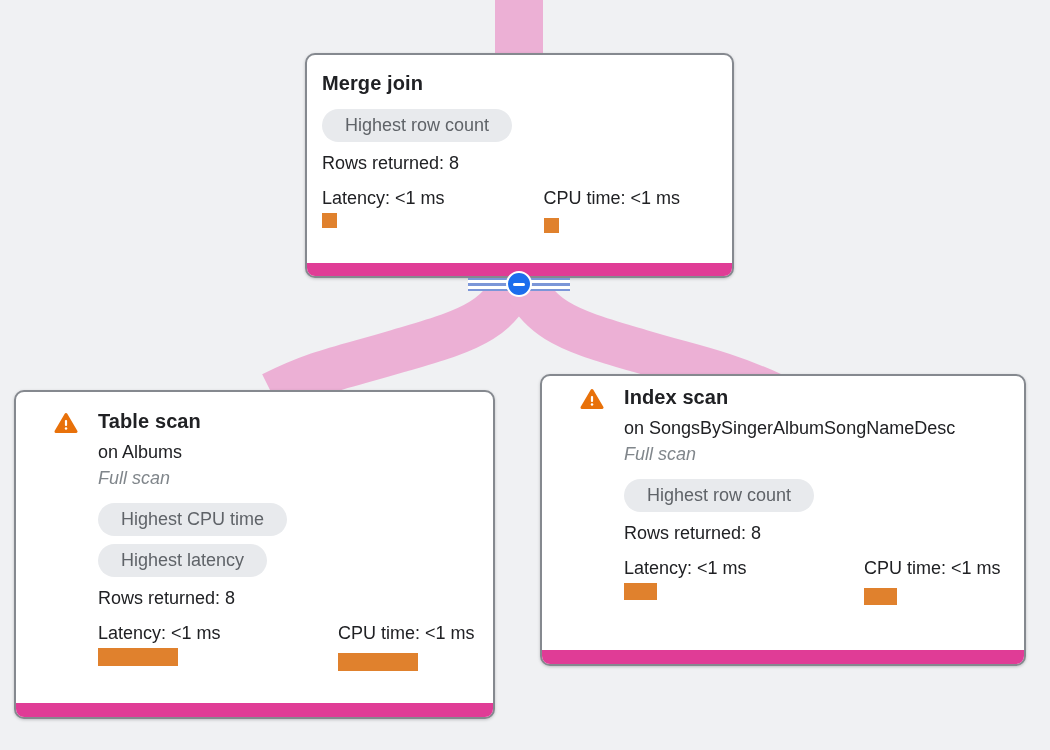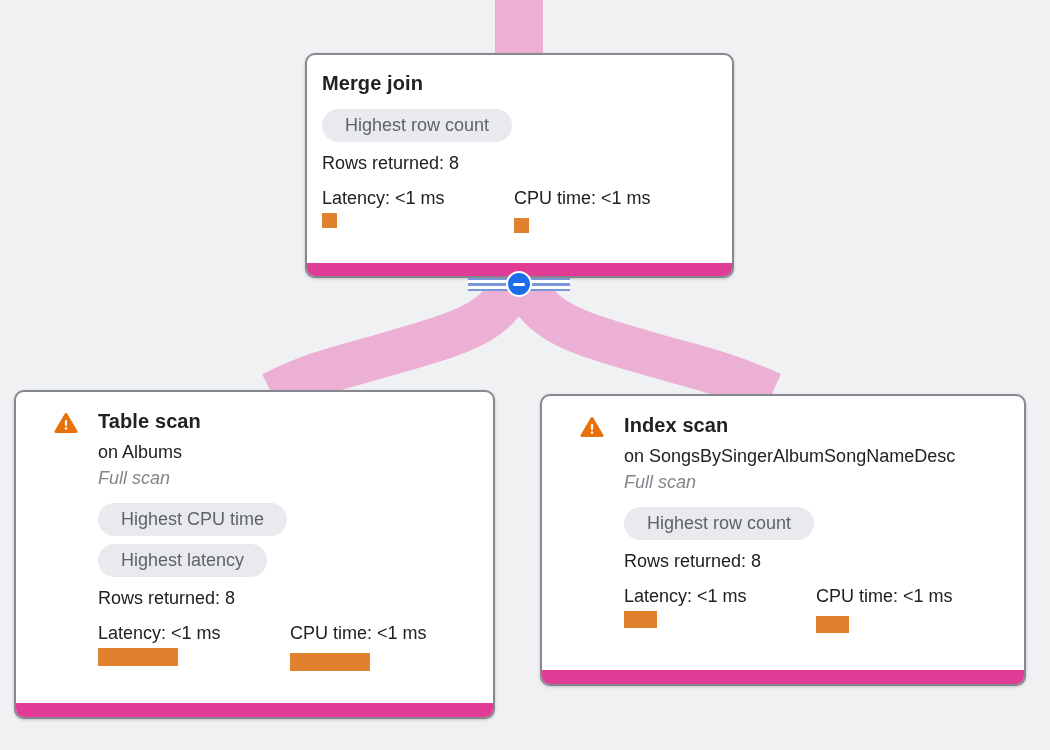--- a/index.html
+++ b/index.html
@@ -18,21 +18,21 @@
 
   
   .card{
     position:absolute;z-index:2;background:#fff;
     border:2px solid var(--border);border-radius:10px;
     box-sizing:border-box;
     box-shadow:0 1px 3px rgba(60,64,67,.28);
   }
   .card-merge{left:305px;top:53px;width:429px;height:225px;padding:15px;}
   .card-table{left:14px;top:390px;width:481px;height:329px;padding:16px 14px 16px 0;}
-  .card-index{left:540px;top:394px;width:486px;height:292px;padding:16px 14px 16px 0;}
+  .card-index{left:540px;top:374px;width:486px;height:292px;padding:8px 14px 16px 0;}
 
   .accent{
     position:absolute;left:0;right:0;bottom:0;height:14px;
     background:var(--accent);border-radius:0 0 8px 8px;
   }
   .card-merge .accent{height:13px;}
 
   .card-flex{display:flex;align-items:flex-start;margin-left:20px;}
   .warn{margin-left:18px;margin-top:4px;flex:0 0 auto;}
   .warn .tri{fill:var(--warning);stroke:var(--warning);stroke-width:3;stroke-linejoin:round;}
@@ -41,21 +41,21 @@
   .node-title{font-size:20px;line-height:26px;font-weight:700;color:var(--text);letter-spacing:.1px;}
   .node-subtitle{font-size:18px;line-height:23px;margin-top:7px;color:var(--text);}
   .scan-type{font-size:18px;line-height:23px;margin-top:3px;color:var(--muted);font-style:italic;}
   .pill{
     display:table;background:var(--pillBg);color:var(--pillText);
     font-size:18px;line-height:33px;height:33px;padding:0 23px;
     border-radius:17px;margin-top:13px;white-space:nowrap;
   }
   .pill + .pill{margin-top:8px;}
   .rows{font-size:18px;line-height:22px;margin-top:10px;color:var(--text);}
-  .metrics{display:flex;margin-top:13px;}
+  .metrics{display:flex;margin-top:13px;gap:48px;}
   .metric{width:192px;}
   .metric-label{font-size:18px;line-height:22px;color:var(--text);white-space:nowrap;}
   .metric-bar{display:block;margin-top:4px;background:var(--bar);}
   .metric-cpu .metric-bar{margin-top:9px;}
 
   
   .collapse-track{
     position:absolute;z-index:3;left:468px;top:278px;width:102px;height:13px;
     background:linear-gradient(to bottom,
       var(--stripe) 0 2px,#ffffff 2px 5px,

